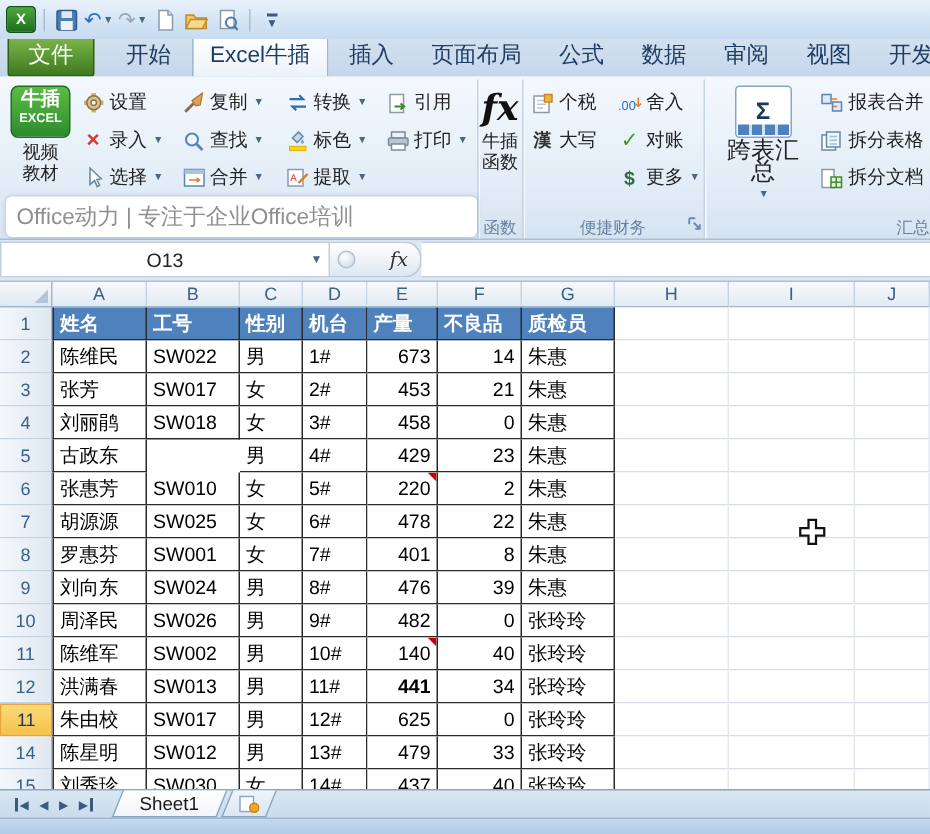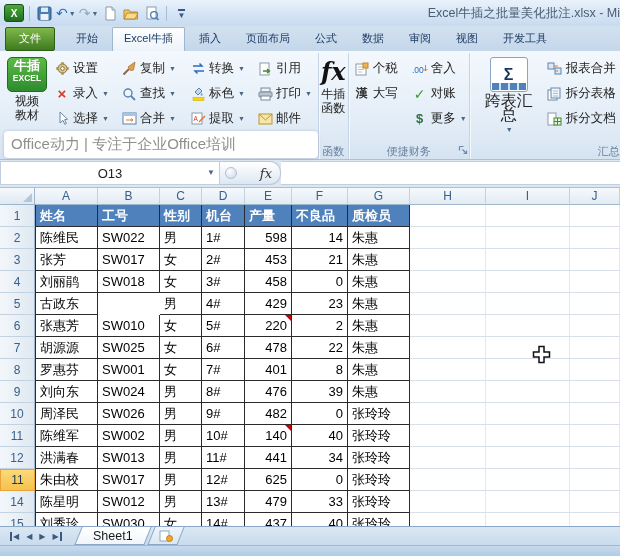--- a/index.html
+++ b/index.html
@@ -14,21 +14,21 @@
   .qsep{width:1px;height:15px;background:#a9bdd2;margin:0 2px;}
   .glyph-undo{color:#2a6ebb;font-size:14px;line-height:14px;}
   .glyph-redo{color:#9aa7b5;font-size:14px;line-height:14px;}
   .dd{font-size:7px;color:#4a6785;margin-left:1px;}
   .qmore{display:flex;flex-direction:column;align-items:center;line-height:5px;color:#3b5a7e;}
   .qmore .bar{width:7px;height:2px;background:#3b5a7e;margin-bottom:2px;}
   .title{position:absolute;right:0;top:5px;font-size:12.5px;color:#4c5d70;white-space:nowrap;}
   
   .tabrow{height:25px;flex:none;background:linear-gradient(#d2e1f0,#c4d7ea);display:flex;
     align-items:flex-end;padding-left:5px;gap:3px;}
-  .tab{padding:3px 11px 5px;font-size:11px;color:#1f3c64;white-space:nowrap;}
+  .tab{padding:3px 11px 5px;font-size:15px;color:#1f3c64;white-space:nowrap;}
   .tab.file{background:linear-gradient(#7fb84c,#3e7a1f);color:#fff;border-radius:2px;
     border:1px solid #2e5d15;padding:3px 13px 4px;margin-right:7px;}
   .tab.active{background:linear-gradient(#fdfeff,#edf3fa);border:1px solid #9eb6ce;border-bottom:none;
     border-radius:2px 2px 0 0;padding:3px 11px 5px;}
   
   .ribbon{height:106px;flex:none;background:linear-gradient(#f3f8fd,#e3edf7 65%,#d5e3f1);
     border-bottom:1px solid #aebfd1;display:flex;padding:2px 0 0 2px;position:relative;}
   .rgroup{display:flex;flex-direction:column;border-right:1px solid #c4d4e4;box-shadow:1px 0 0 #f4f9fd;}
   .gcontent{flex:1;display:flex;gap:1px;padding:1px 2px 0;}
   .glabel{height:16px;font-size:11px;color:#667f9d;display:flex;align-items:center;justify-content:center;position:relative;}
@@ -140,21 +140,20 @@
           <line x1="11.3" y1="11.5" x2="13.5" y2="14" stroke="#4a7fb5" stroke-width="1.6"></line>
         </svg>
     </div>
     <div class="qsep"></div>
     <div class="qbtn">
       <div class="qmore">
           <div class="bar"></div>
           <span style="font-size:8px">▼</span>
         </div>
     </div>
-    <div class="title">Excel牛插之批量美化批注.xlsx - Mi</div>
   </div>
 
   <div class="tabrow">
       <div class="tab file">文件</div>
       <div class="tab">开始</div>
       <div class="tab active">Excel牛插</div>
       <div class="tab">插入</div>
       <div class="tab">页面布局</div>
       <div class="tab">公式</div>
       <div class="tab">数据</div>
@@ -281,29 +280,20 @@
           <div class="sbtn">
             <span class="gi">
                 <svg width="15" height="14">
                   <rect x="3" y="1" width="9" height="4" fill="#eef2f6" stroke="#7a8a98"></rect>
                   <rect x="1" y="5" width="13" height="5" rx="1" fill="#b9c6d2" stroke="#7a8a98"></rect>
                   <rect x="3" y="9" width="9" height="4" fill="#fff" stroke="#7a8a98"></rect>
                 </svg>
               </span>
             <span>打印</span>
               <span class="dd">▼</span>
-          </div>
-          <div class="sbtn">
-            <span class="gi">
-                <svg width="15" height="12">
-                  <rect x="1" y="1" width="13" height="10" fill="#f7e6a8" stroke="#b9962f"></rect>
-                  <path d="M1 1 L7.5 7 L14 1" fill="none" stroke="#b9962f"></path>
-                </svg>
-              </span>
-            <span>邮件</span>
           </div>
         </div>
       </div>
       <div class="glabel"></div>
     </div>
 
     <div class="rgroup" style="width:58px">
       <div class="gcontent" style="justify-content:center">
         <div class="bigbtn">
           <div class="fxico">fx</div>
@@ -453,21 +443,21 @@
           <div class="cell oc" style="width: 76px;"></div>
           <div class="cell oc" style="width: 84px;"></div>
           <div class="cell oc" style="width: 50px;"></div>
         </div>
         <div class="row">
           <div class="rh">2</div>
           <div class="cell tc tc0" style="width: 63px;">陈维民</div>
           <div class="cell tc" style="width: 62px;">SW022</div>
           <div class="cell tc" style="width: 42px;">男</div>
           <div class="cell tc" style="width: 43px;">1#</div>
-          <div class="cell tc num" style="width: 47px;">598</div>
+          <div class="cell tc num" style="width: 47px;">673</div>
           <div class="cell tc num" style="width: 56px;">14</div>
           <div class="cell tc" style="width: 62px;">朱惠</div>
           <div class="cell oc" style="width: 76px;"></div>
           <div class="cell oc" style="width: 84px;"></div>
           <div class="cell oc" style="width: 50px;"></div>
         </div>
         <div class="row">
           <div class="rh">3</div>
           <div class="cell tc tc0" style="width: 63px;">张芳</div>
           <div class="cell tc" style="width: 62px;">SW017</div>
@@ -583,21 +573,21 @@
           <div class="cell oc" style="width: 76px;"></div>
           <div class="cell oc" style="width: 84px;"></div>
           <div class="cell oc" style="width: 50px;"></div>
         </div>
         <div class="row">
           <div class="rh">12</div>
           <div class="cell tc tc0" style="width: 63px;">洪满春</div>
           <div class="cell tc" style="width: 62px;">SW013</div>
           <div class="cell tc" style="width: 42px;">男</div>
           <div class="cell tc" style="width: 43px;">11#</div>
-          <div class="cell tc num" style="width: 47px;">441</div>
+          <div class="cell tc num" style="width: 47px; font-weight: bold;">441</div>
           <div class="cell tc num" style="width: 56px;">34</div>
           <div class="cell tc" style="width: 62px;">张玲玲</div>
           <div class="cell oc" style="width: 76px;"></div>
           <div class="cell oc" style="width: 84px;"></div>
           <div class="cell oc" style="width: 50px;"></div>
         </div>
         <div class="row">
           <div class="rh active">11</div>
           <div class="cell tc tc0" style="width: 63px;">朱由校</div>
           <div class="cell tc" style="width: 62px;">SW017</div>

